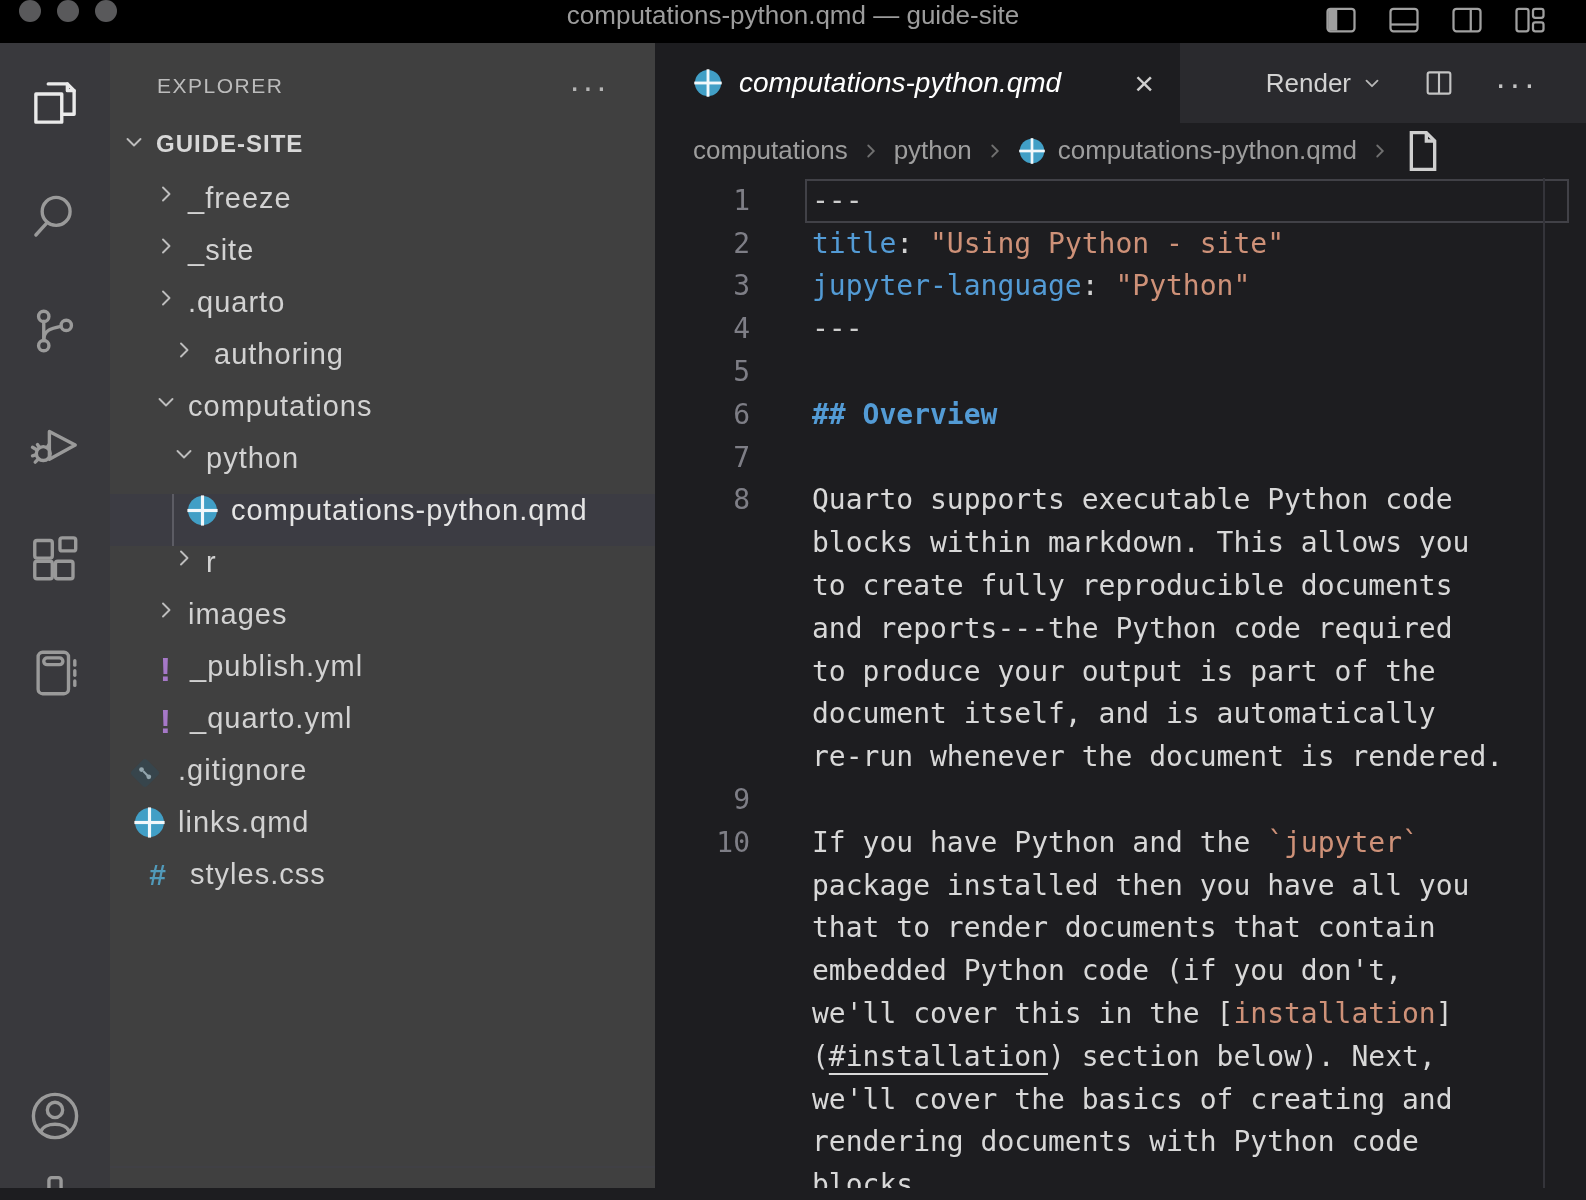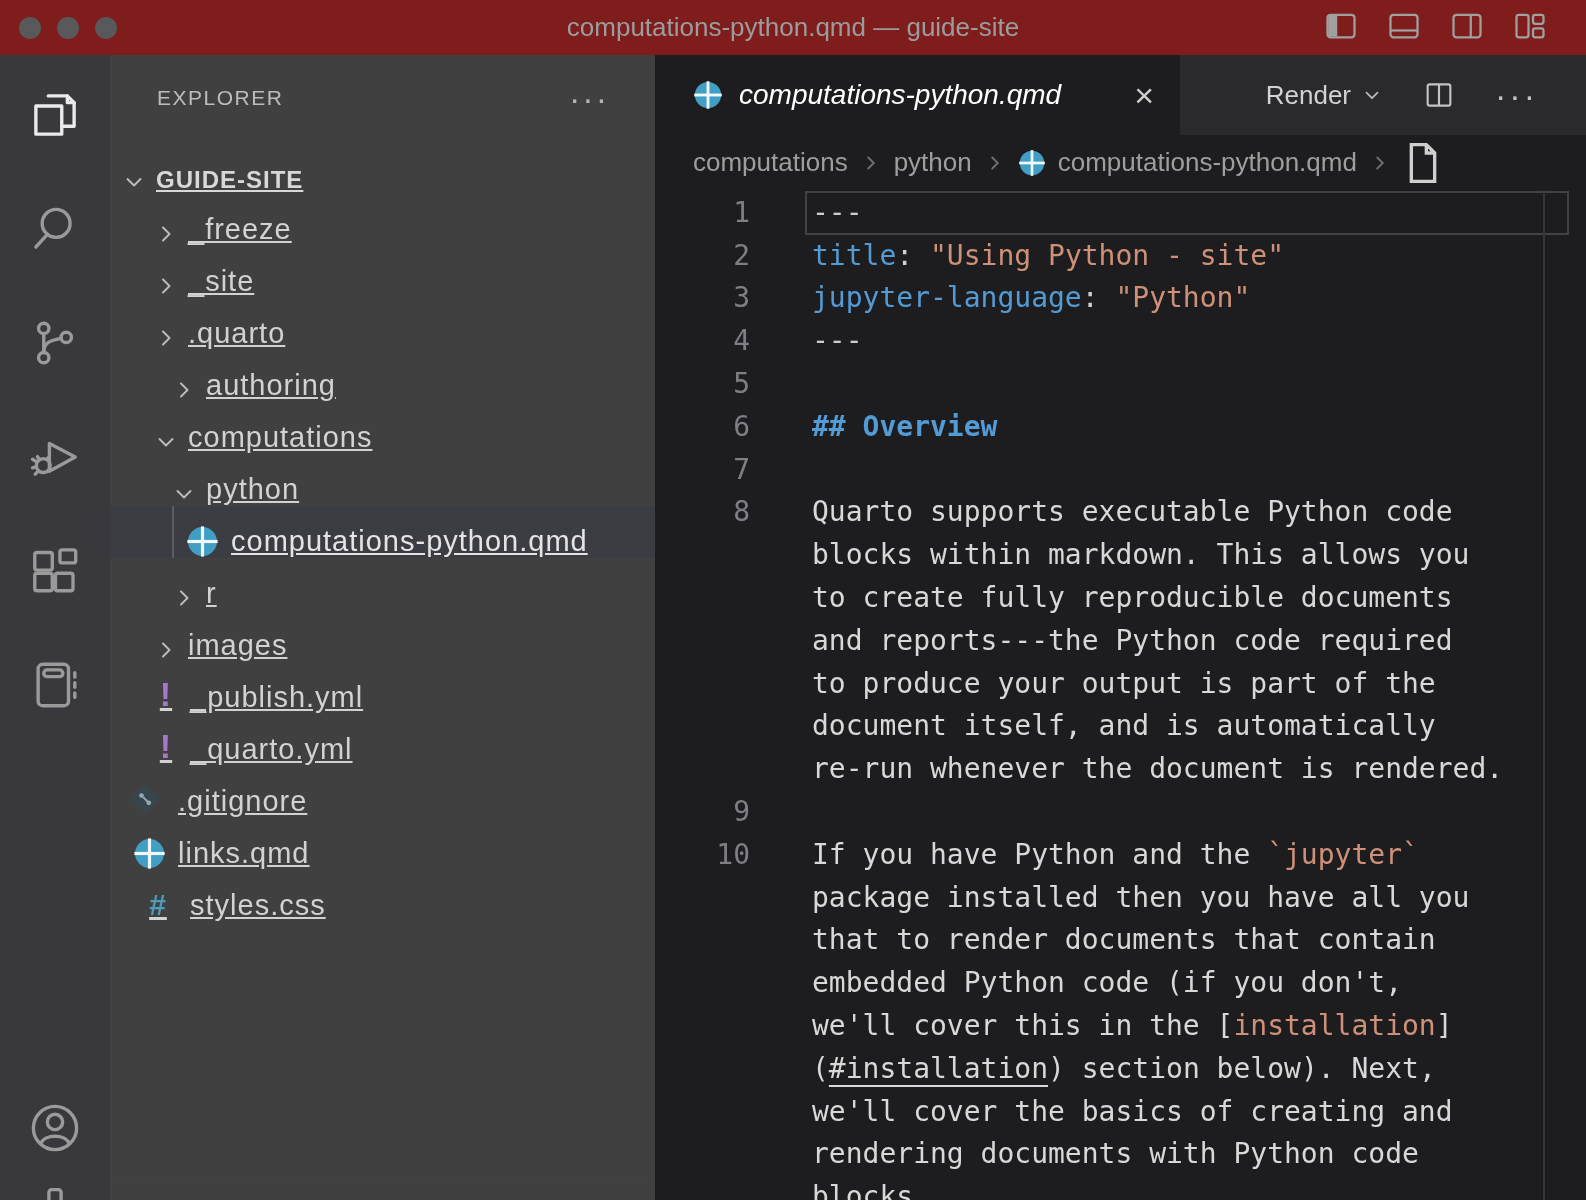--- a/index.html
+++ b/index.html
@@ -1,20 +1,20 @@
 <!DOCTYPE html>
 <html><head>
 <meta charset="utf-8">
 <style>
   html,body{margin:0;padding:0;background:#111;overflow:hidden;}
   .window{position:relative;width:1586px;height:1200px;background:#1d1d20;
           font-family:"Liberation Sans",sans-serif;overflow:hidden;}
 
   
-  .titlebar{position:relative;height:55px;background:#7f1d1d;display:flex;align-items:center;}
+  .titlebar{position:relative;height:43px;background:#000000;display:flex;}
   .traffic{display:flex;gap:16px;margin-left:19px;}
   .tl{width:22px;height:22px;border-radius:50%;background:#59595b;}
   .tb-title{position:absolute;left:0;right:0;text-align:center;color:#9c9c9c;
             font-size:26px;font-weight:500;pointer-events:none;}
   .win-controls{margin-left:auto;display:flex;gap:27px;margin-right:38px;align-items:center;}
   .win-controls svg{width:36px;height:36px;stroke:#a0a0a0;fill:none;stroke-width:1.5;}
 
   
   .main{display:flex;height:1145px;}
 
@@ -26,21 +26,21 @@
   .ab-spacer{flex:1;}
   .ab-bottom{margin:0 0 2px 0;}
   .gear-nub{height:14px;overflow:hidden;margin-bottom:0;}
 
   
   .sidebar{width:545px;background:#404040;position:relative;flex-shrink:0;overflow:hidden;}
   .sb-header{height:86px;display:flex;align-items:center;}
   .sb-title{margin-left:47px;color:#bcbcbc;font-size:21px;letter-spacing:1.5px;}
   .sb-dots{margin-left:auto;margin-right:46px;color:#b4b4b4;font-size:34px;letter-spacing:2px;line-height:20px;}
   .tree{position:absolute;top:87px;left:0;right:0;}
-  .tree-row{height:52px;display:flex;align-items:flex-end;color:#d2d2d2;font-size:29px;letter-spacing:1px;position:relative;text-decoration:underline;}
+  .tree-row{height:52px;display:flex;align-items:flex-start;color:#d2d2d2;font-size:29px;letter-spacing:1px;position:relative;}
   .tree-row.selected{background:#3c3c43;color:#e4e4e4;}
   .tree-row .chev{width:24px;height:24px;color:#bdbdbd;margin-right:10px;flex-shrink:0;}
   .tree-row.root{font-weight:bold;font-size:24px;letter-spacing:1px;color:#d8d8d8;}
   .fi{display:inline-flex;align-items:center;justify-content:center;flex-shrink:0;}
   .yaml-bang{color:#a678c8;font-weight:bold;font-size:34px;width:20px;margin-right:14px;text-align:center;}
   .css-hash{color:#519aba;font-weight:bold;font-size:30px;width:24px;margin-right:20px;text-align:center;}
   .indent-guide{position:absolute;left:62px;top:0;bottom:0;width:2px;background:#5c5c64;}
   .outline-divider{position:absolute;top:1123px;left:0;right:0;height:2px;background:#404045;}
   .outline-row{position:absolute;top:1131px;left:0;right:0;height:52px;display:flex;align-items:center;
                color:#d8d8d8;font-weight:bold;font-size:21px;letter-spacing:1.5px;}
@@ -202,21 +202,21 @@
               <polyline points="9,5.5 15.5,12 9,18.5" fill="none" stroke="currentColor" stroke-width="1.9" stroke-linecap="round" stroke-linejoin="round"></polyline>
             </svg>
             <span>_site</span>
           </div>
           <div class="tree-row" style="padding-left: 44px;">
             <svg class="chev" viewBox="0 0 24 24" style="">
               <polyline points="9,5.5 15.5,12 9,18.5" fill="none" stroke="currentColor" stroke-width="1.9" stroke-linecap="round" stroke-linejoin="round"></polyline>
             </svg>
             <span>.quarto</span>
           </div>
-          <div class="tree-row" style="padding-left: 62px;">
+          <div class="tree-row" style="padding-left: 62px; gap: 8px;">
             <svg class="chev" viewBox="0 0 24 24" style="">
               <polyline points="9,5.5 15.5,12 9,18.5" fill="none" stroke="currentColor" stroke-width="1.9" stroke-linecap="round" stroke-linejoin="round"></polyline>
             </svg>
             <span>authoring</span>
           </div>
           <div class="tree-row" style="padding-left: 44px;">
             <svg class="chev" viewBox="0 0 24 24" style="">
               <polyline points="5.5,9 12,15.5 18.5,9" fill="none" stroke="currentColor" stroke-width="1.9" stroke-linecap="round" stroke-linejoin="round"></polyline>
             </svg>
             <span>computations</span>

